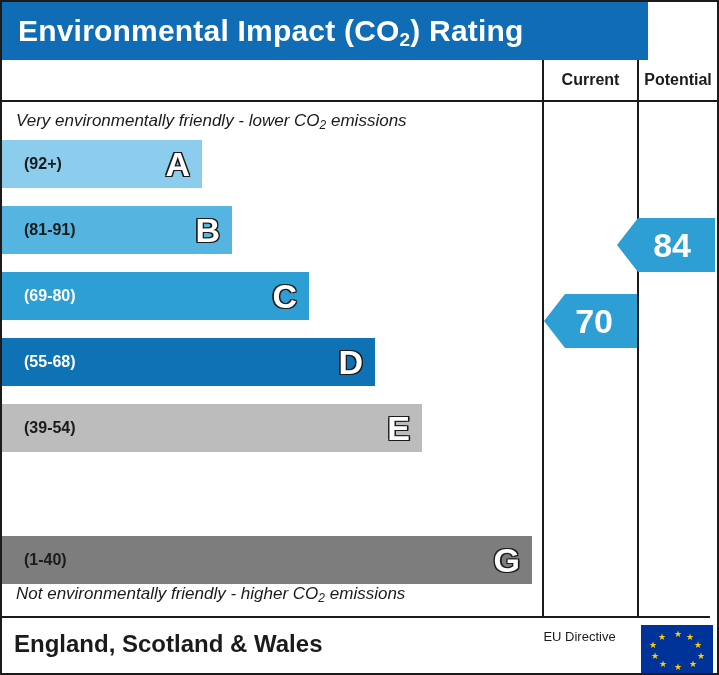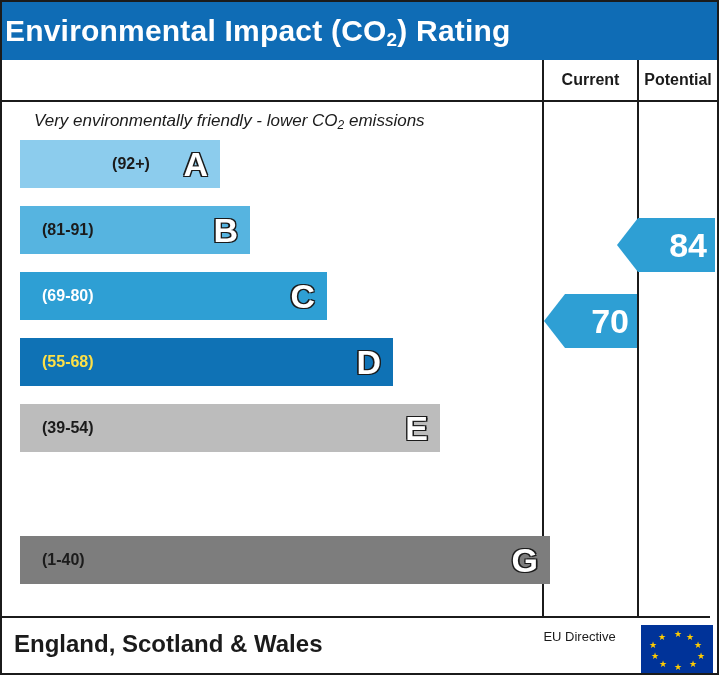--- a/index.html
+++ b/index.html
@@ -17,27 +17,27 @@
     box-sizing: border-box;
     border: 2px solid #1b1b1b;
     background: #ffffff;
     overflow: hidden;
   }
   
   .title-bar {
     position: absolute;
     left: 0;
     top: 0;
-    width: 715px;
+    width: 646px;
     height: 58px;
     background: #0f6cb5;
     color: #ffffff;
     display: flex;
     align-items: center;
-    padding-left: 3px;
+    padding-left: 16px;
     box-sizing: border-box;
   }
   .title-bar .title-text {
     font-size: 30px;
     font-weight: bold;
     letter-spacing: 0.2px;
     white-space: nowrap;
   }
   .title-text sub {
     font-size: 19px;
@@ -88,21 +88,20 @@
   .vline-1 { left: 540px; }
   .vline-2 { left: 635px; }
 
   
   .chart-area {
     position: absolute;
     left: 0;
     top: 100px;
     width: 540px;
     height: 514px;
-    margin-left: 18px;
   }
   .caption {
     position: absolute;
     left: 14px;
     font-style: italic;
     font-size: 17px;
     color: #1b1b1b;
     white-space: nowrap;
   }
   .caption sub {
@@ -145,21 +144,21 @@
   .marker {
     position: absolute;
     height: 54px;
     display: flex;
     align-items: center;
     justify-content: flex-end;
     color: #ffffff;
     font-size: 34px;
     font-weight: bold;
     box-sizing: border-box;
-    padding-right: 8px;
+    padding-right: 24px;
   }
   .marker .arrow {
     position: absolute;
     left: -21px;
     top: 0;
     width: 0;
     height: 0;
     border-top: 27px solid transparent;
     border-bottom: 27px solid transparent;
     border-right: 21px solid #2e9fd4;
@@ -223,51 +222,52 @@
     <div class="col-head col-current">Current</div>
   </div>
 
   <div class="vline vline-1"></div>
   <div class="vline vline-2"></div>
 
   <div class="chart-area">
 
     <div class="caption caption-top"><span>Very environmentally friendly - lower CO</span><sub>2</sub><span> emissions</span></div>
 
-    <div class="band" style="top:38px;width:200px;background:#8ccced;justify-content:center;">
+    <div class="band" style="top:38px;width:200px;background:#8ccced;">
       <span class="range" style="color:#1b1b1b;">(92+)</span>
       <span class="letter">A</span>
     </div>
 
     <div class="band" style="top:104px;width:230px;background:#56b4e0;">
       <span class="range" style="color:#1b1b1b;">(81-91)</span>
       <span class="letter">B</span>
     </div>
 
     <div class="band" style="top:170px;width:307px;background:#2e9fd4;">
       <span class="range" style="color:#ffffff;">(69-80)</span>
       <span class="letter">C</span>
     </div>
 
     <div class="band" style="top:236px;width:373px;background:#0f72b5;">
-      <span class="range" style="color:#fde047;">(55-68)</span>
+      <span class="range" style="color:#ffffff;">(55-68)</span>
       <span class="letter">D</span>
     </div>
 
     <div class="band" style="top:302px;width:420px;background:#bcbcbc;">
       <span class="range" style="color:#1b1b1b;">(39-54)</span>
       <span class="letter">E</span>
     </div>
 
 
     <div class="band" style="top:434px;width:530px;background:#7d7d7d;">
       <span class="range" style="color:#1b1b1b;">(1-40)</span>
       <span class="letter">G</span>
     </div>
 
+    <div class="caption caption-bottom"><span>Not environmentally friendly - higher CO</span><sub>2</sub><span> emissions</span></div>
   </div>
 
   <div class="marker" style="left:563px;top:292px;width:72px;background:#2e9fd4;">
     <span class="arrow"></span>
     <span>70</span>
   </div>
 
   <div class="marker" style="left:636px;top:216px;width:77px;background:#2e9fd4;">
     <span class="arrow"></span>
     <span>84</span>

